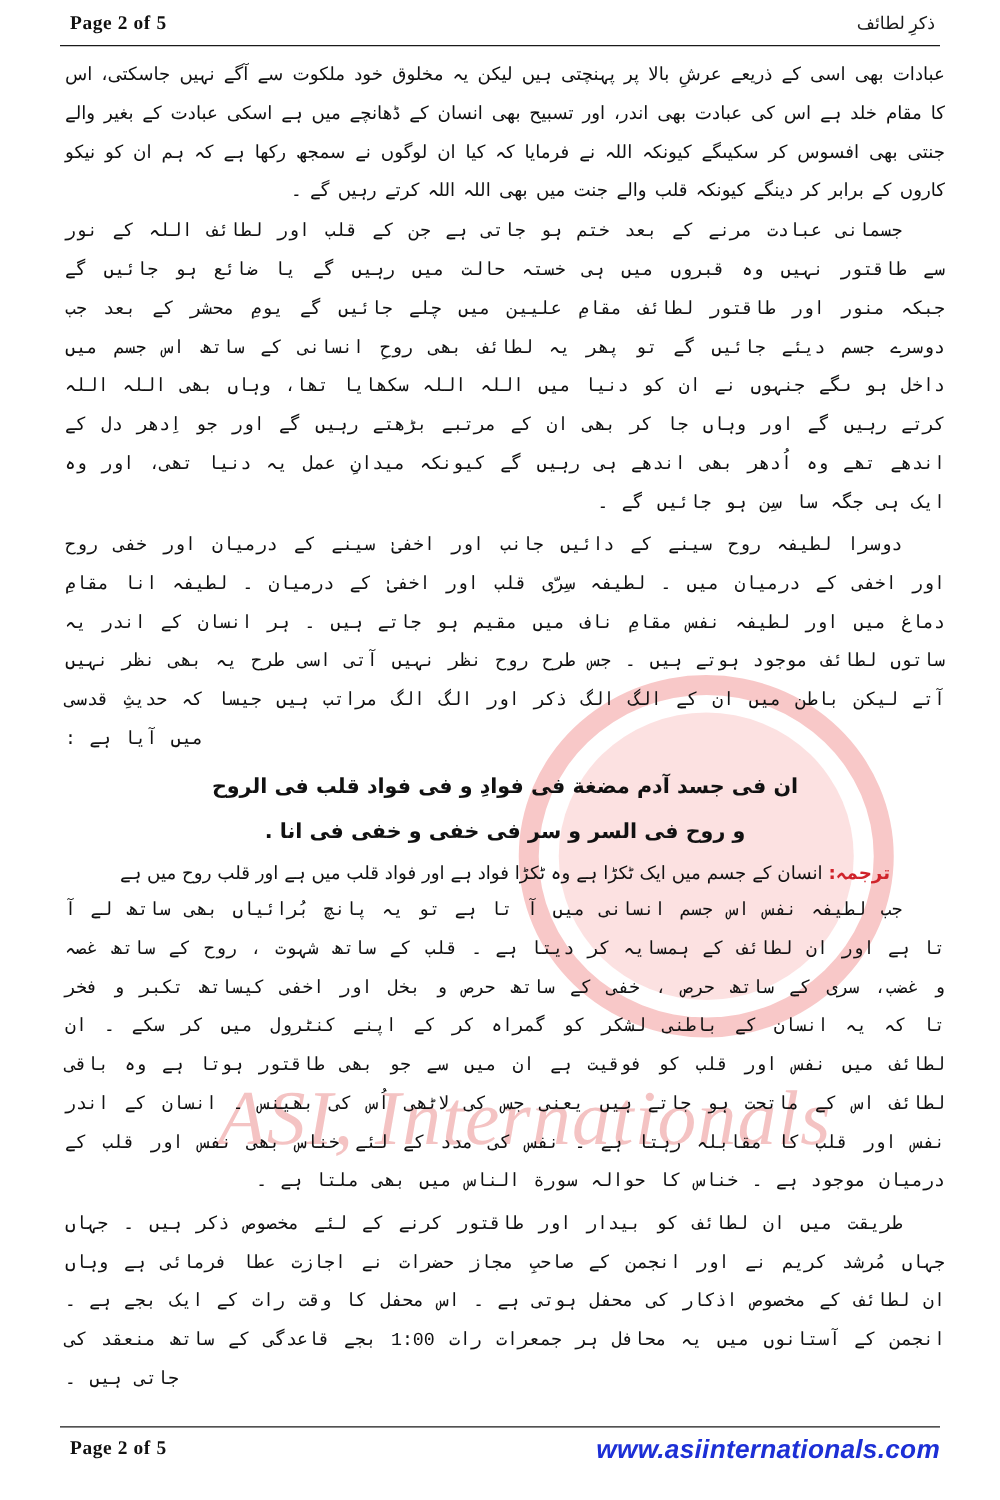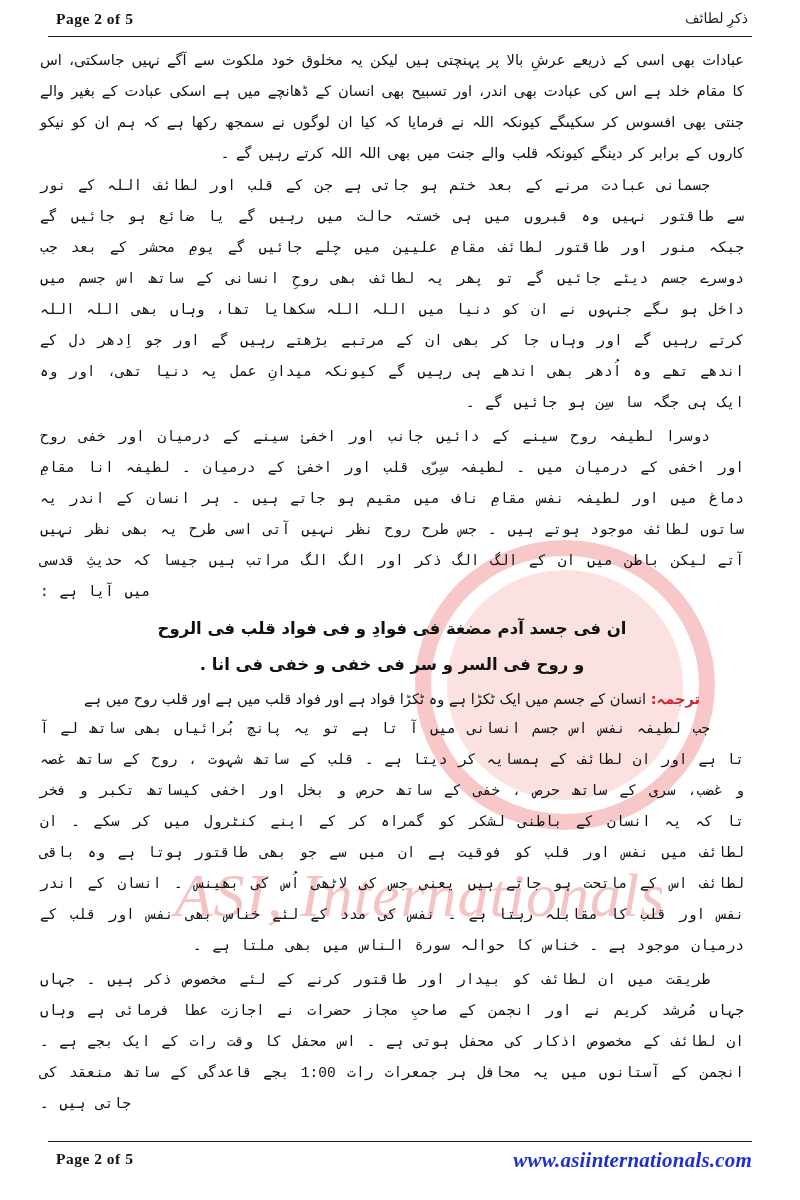--- a/index.html
+++ b/index.html
@@ -106,21 +106,21 @@
     font-family: "Liberation Serif", serif;
     font-size: 15.5px;
     font-weight: bold;
     color: #111;
     letter-spacing: .5px;
   }
   .header-right {
     position: absolute;
     right: 4px;
     top: 0;
-    font-family: Liberation Sans, sans-serif;
+    font-family: Liberation Serif, serif;
     font-size: 14px;
     color: #1a1a1a;
     direction: rtl;
   }
 
   .footer {
     position: absolute;
     left: 48px;
     top: 1150px;
     width: 704px;
@@ -134,32 +134,32 @@
     font-family: "Liberation Serif", serif;
     font-size: 15.5px;
     font-weight: bold;
     color: #111;
     letter-spacing: .5px;
   }
   .footer-right {
     position: absolute;
     right: 0;
     top: -2px;
-    font-family: Liberation Serif, serif;
+    font-family: Liberation Sans, sans-serif;
     font-size: 21px;
     font-weight: bold;
     font-style: italic;
     color: #1c2fd6;
     letter-spacing: .2px;
   }
 
   
   .content {
     position: absolute;
-    left: 40px;
+    left: 52px;
     top: 44px;
     width: 704px;
     height: 1090px;
     z-index: 2;
     direction: rtl;
     text-align: justify;
     text-align-last: justify;
     font-family: "DejaVu Sans", sans-serif;
     color: #111;
   }

